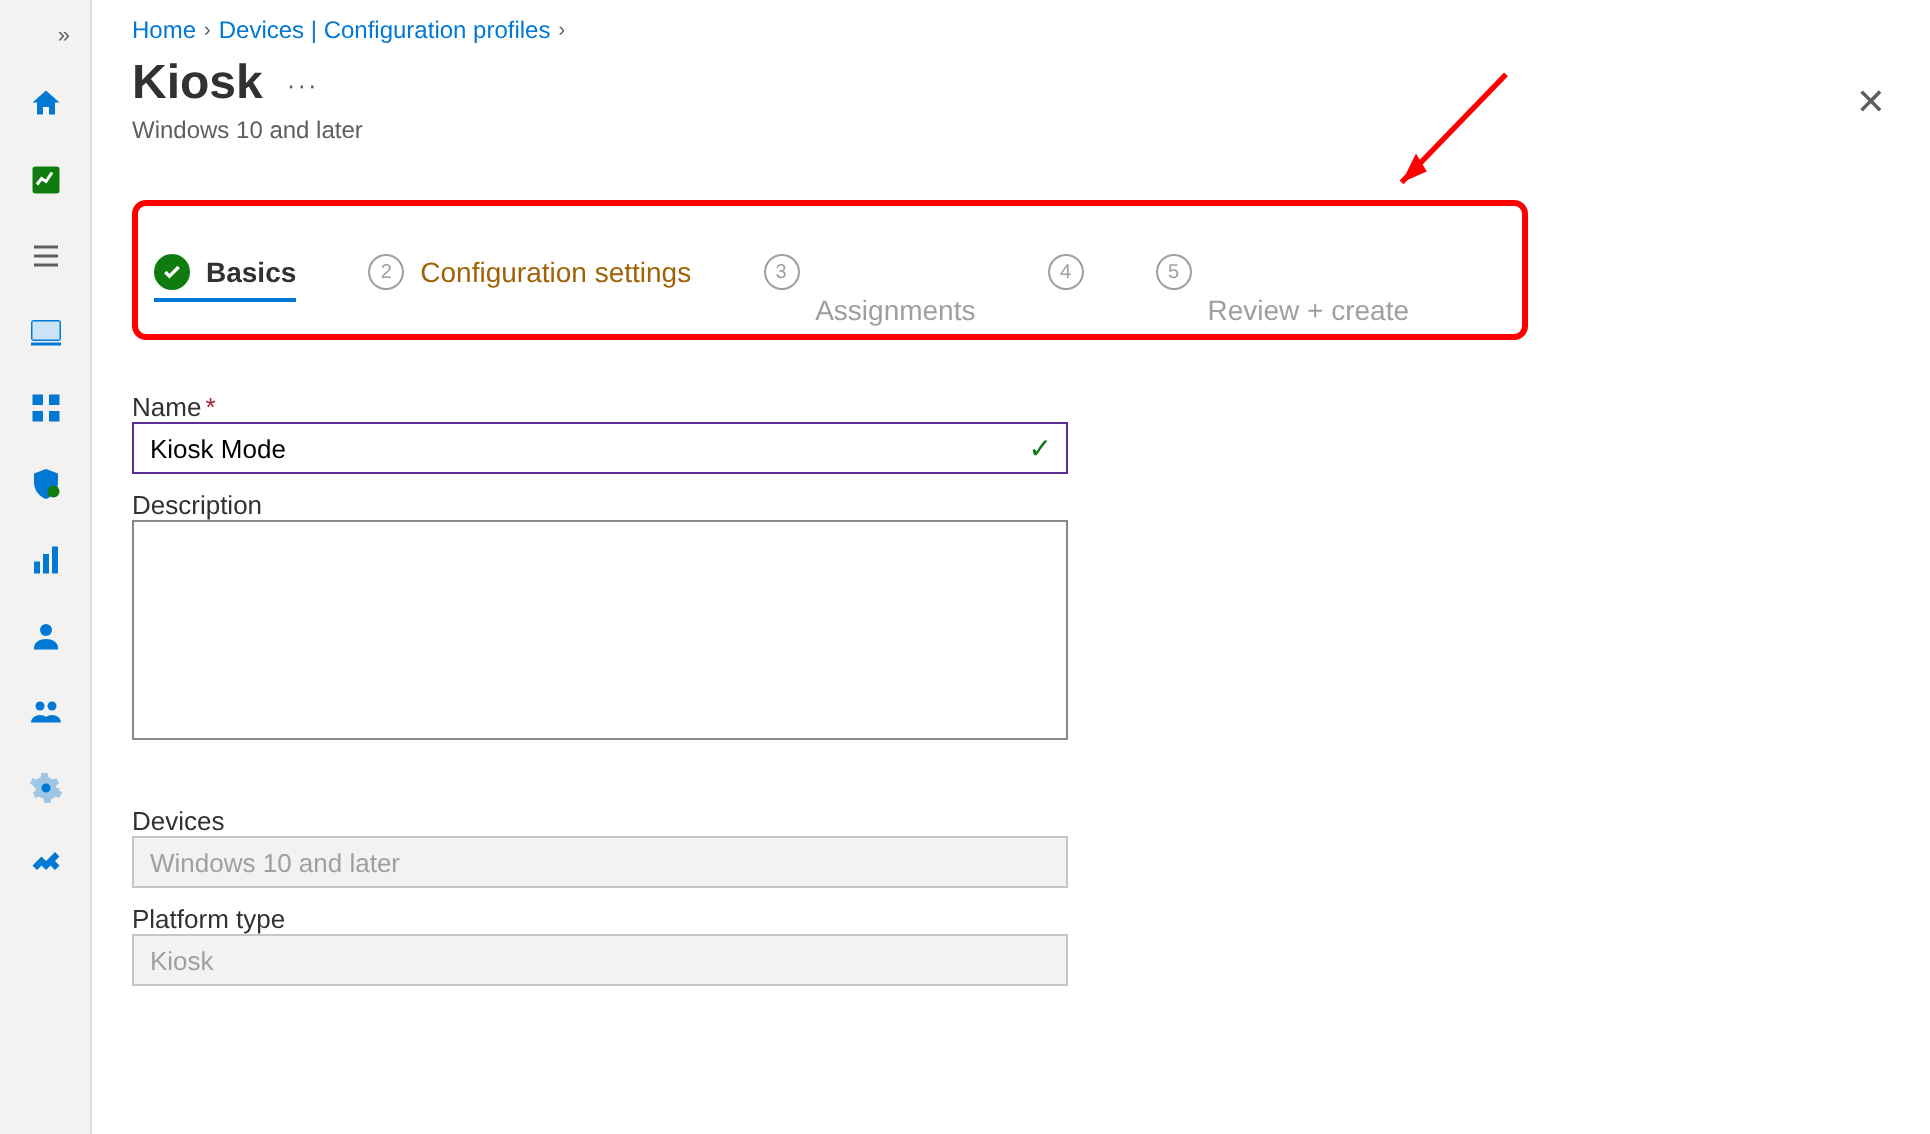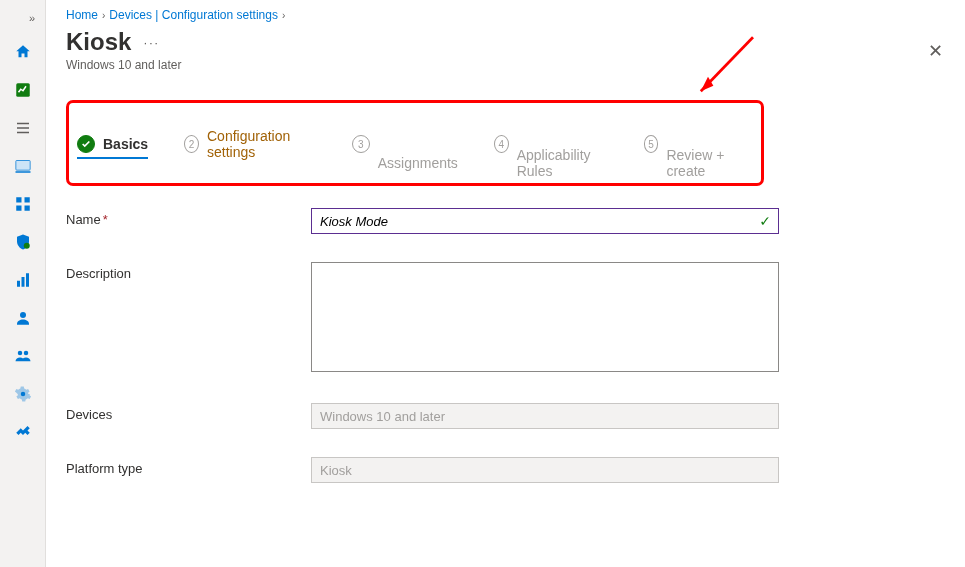--- a/index.html
+++ b/index.html
@@ -89,30 +89,30 @@
     background: #fff;
   }
   .step.completed .circle { background: #107c10; border-color: #107c10; color: #fff; }
   .step .label { font-size: 14px; color: #a19f9d; }
   .step.active .label { color: #323130; font-weight: 600; }
   .step.next .label { color: #a16207; }
   .step.active { border-bottom: 2px solid #0078d4; padding-bottom: 4px; margin-bottom: -6px; }
   .step.disabled .label { color: #a19f9d; margin-top: 38px; }
   
   .form { margin-top: 22px; }
-  .form-row { display: flex; align-items: flex-start; margin-bottom: 28px; }
+  .form-row { display: flex; align-items: flex-start; margin-bottom: 4px; flex-direction: column; }
   .form-label { width: 245px; font-size: 13px; color: #323130; padding-top: 4px; }
   .req { color: #a4262c; margin-left: 2px; }
   .form-control { width: 468px; position: relative; }
   .text-input {
     width: 100%; height: 26px; padding: 2px 28px 2px 8px;
     border: 1px solid #8a8886; font-size: 13px;
     font-family: inherit; outline: none;
   }
-  .text-input.valid { border-color: #5b2e91; font-style: italic; }
+  .text-input.valid { border-color: #5b2e91; }
   .valid-icon {
     position: absolute; right: 8px; top: 5px;
     color: #107c10; font-size: 14px;
   }
   .textarea {
     width: 100%; height: 110px; padding: 6px 8px;
     border: 1px solid #8a8886; resize: none;
     font-family: inherit; font-size: 13px; outline: none;
   }
   .readonly-input {
@@ -202,21 +202,21 @@
         <path fill="#0078d4" d="M21 7l-3-3-6 6-3-3-6 6 3 3 3-3 3 3 3-3 3 3 3-3-3-3 3-3z"></path>
       </svg>
   </div>
 </div>
 
 <div class="main">
 
   <div class="breadcrumb">
     <a>Home</a>
     <span class="sep">›</span>
-    <a>Devices | Configuration settings</a>
+    <a>Devices | Configuration profiles</a>
     <span class="sep">›</span>
   </div>
 
   <div class="title-row">
     <div class="page-title">Kiosk</div>
     <div class="title-dots">···</div>
   </div>
   <div class="subtitle">Windows 10 and later</div>
 
   <div class="close-btn">✕</div>
@@ -233,21 +233,20 @@
     <div class="step next">
       <span class="circle">2</span>
       <span class="label">Configuration settings</span>
     </div>
     <div class="step disabled">
       <span class="circle">3</span>
       <span class="label">Assignments</span>
     </div>
     <div class="step disabled">
       <span class="circle">4</span>
-      <span class="label">Applicability Rules</span>
     </div>
     <div class="step disabled">
       <span class="circle">5</span>
       <span class="label">Review + create</span>
     </div>
   </div>
 
   <svg class="arrow-annot" viewBox="0 0 80 80">
     <line x1="70" y1="8" x2="12" y2="68" stroke="#ff0000" stroke-width="3"></line>
     <polygon points="12,68 26,62 20,52" fill="#ff0000"></polygon>

